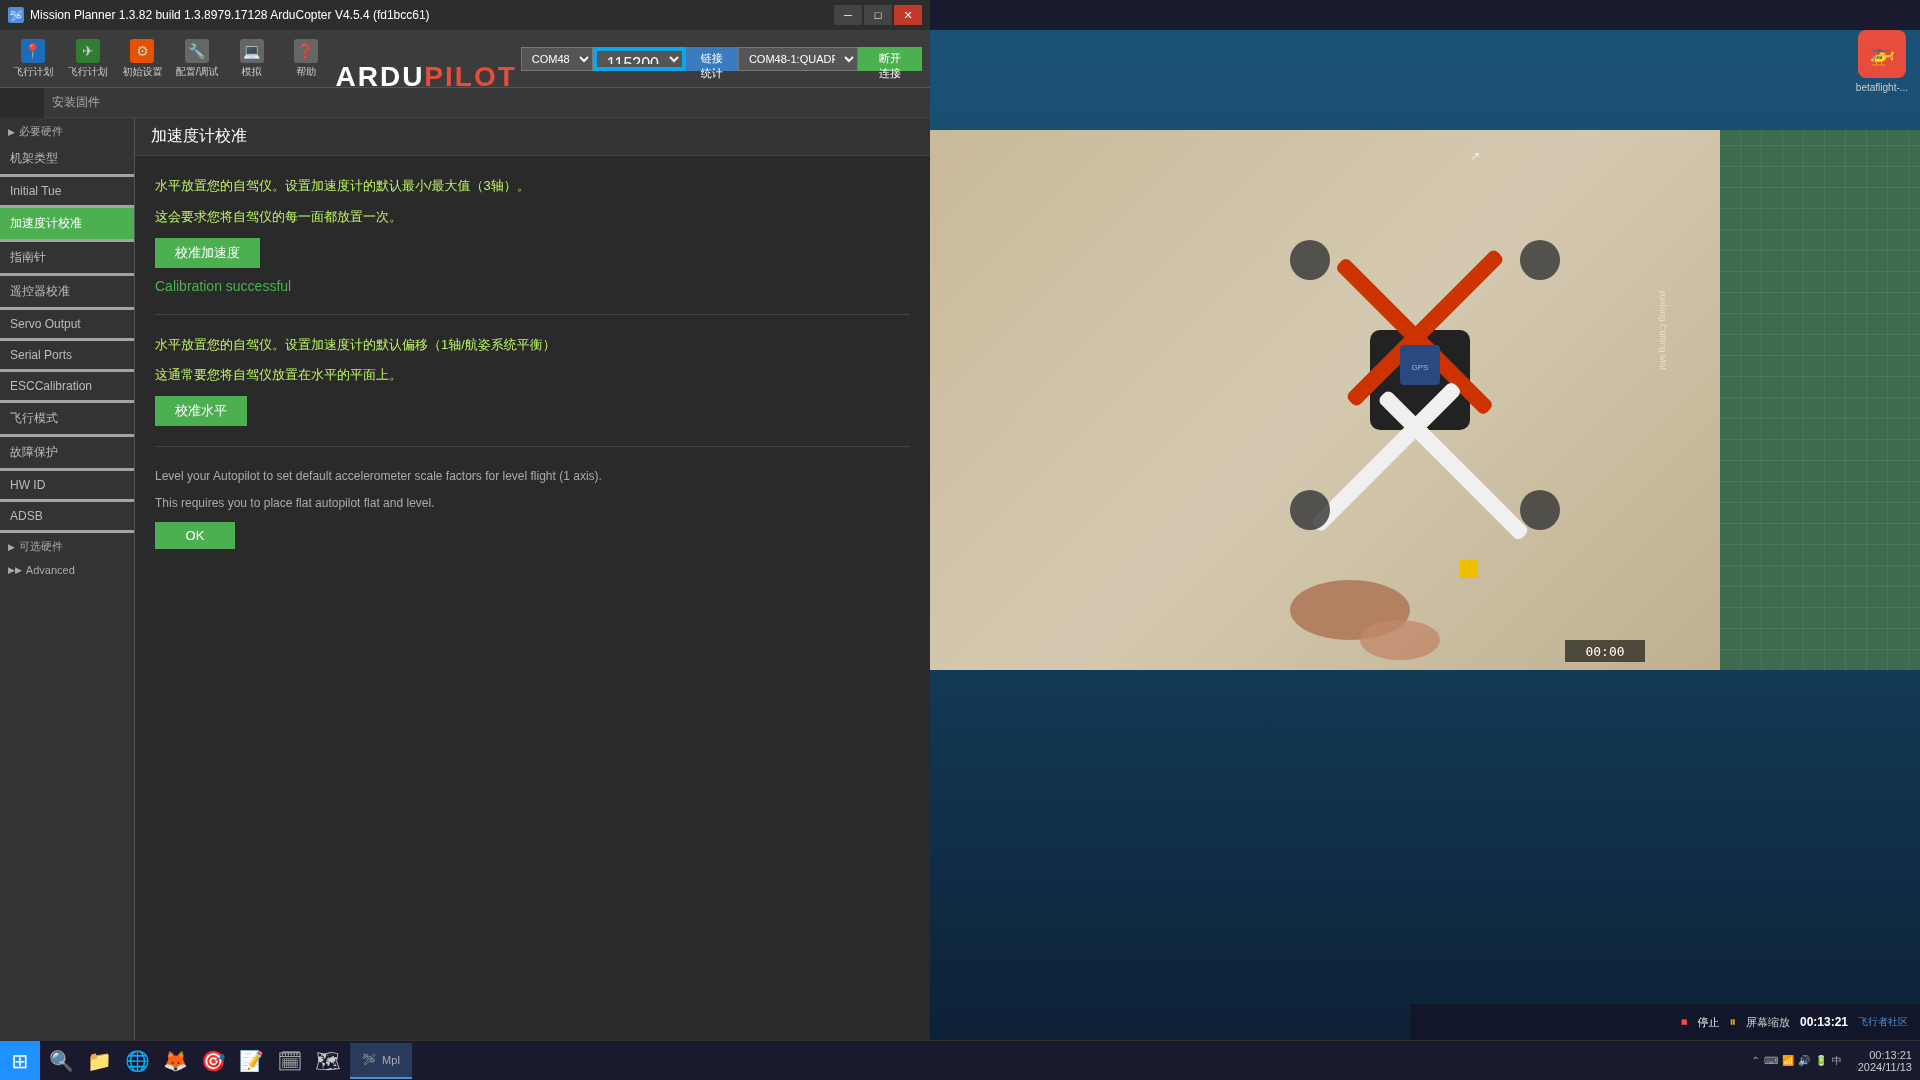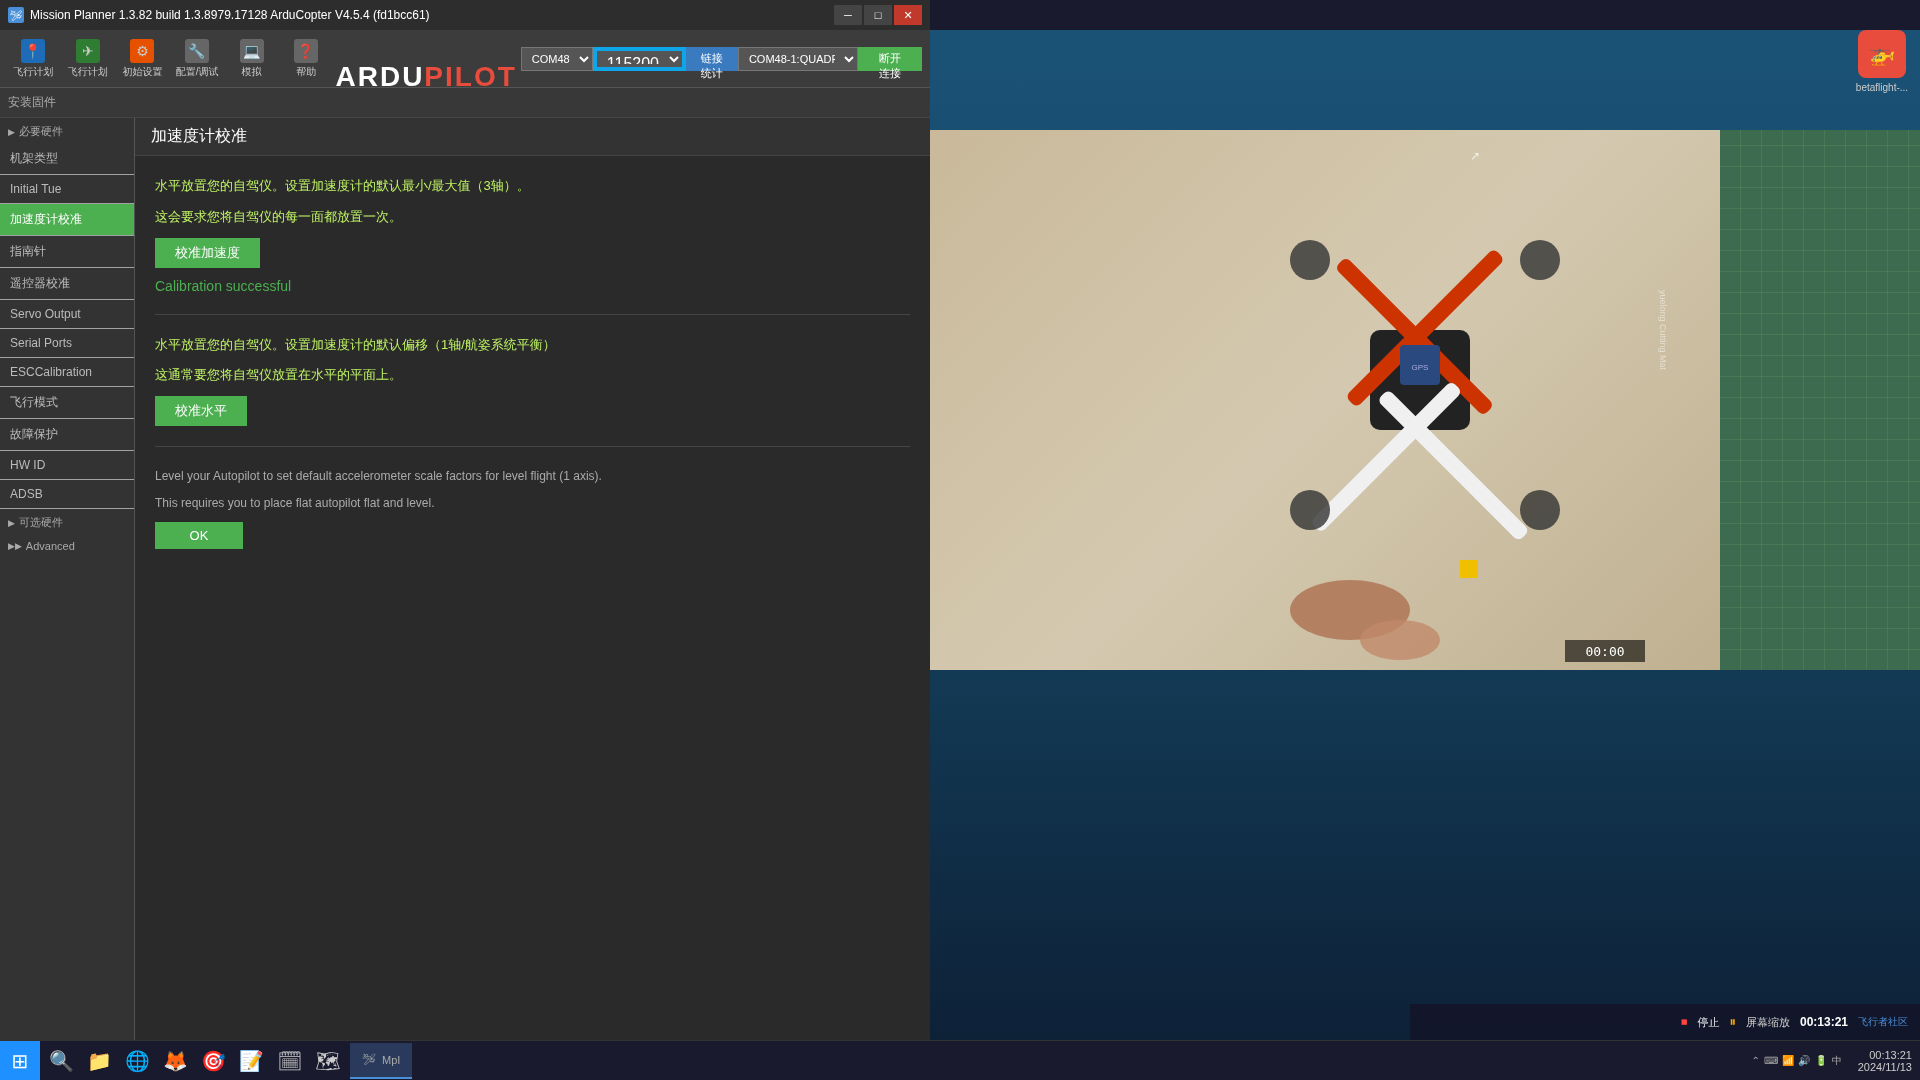--- a/index.html
+++ b/index.html
@@ -193,21 +193,21 @@
       gap: 4px;
     }
     .sidebar-section-arrow {
       font-size: 9px;
     }
     .sidebar-item {
       padding: 7px 10px;
       color: #bbb;
       font-size: 12px;
       cursor: pointer;
-      border-bottom: 1px solid #a3a3a3;
+      border-bottom: 3px solid #a3a3a3;
     }
     .sidebar-item.active {
       background: #4CAF50;
       color: #fff;
     }
 
     
     .page-content {
       flex: 1;
       background: #2a2a2a;
@@ -411,20 +411,21 @@
     }
 
     
     .sub-toolbar {
       background: #383838;
       height: 30px;
       display: flex;
       align-items: center;
       padding: 0 8px;
       border-bottom: 1px solid #444;
+      margin-left: 44px;
     }
   </style>
 </head>
 <body>
 
 <div class="app-window">
 
   <div class="title-bar">
     <div class="title-bar-icon">🛩</div>
     <span class="title-bar-title">Mission Planner 1.3.82 build 1.3.8979.17128 ArduCopter V4.5.4 (fd1bcc61)</span>
@@ -557,21 +558,21 @@
           <p class="section-text">水平放置您的自驾仪。设置加速度计的默认偏移（1轴/航姿系统平衡）</p>
           <p class="section-text">这通常要您将自驾仪放置在水平的平面上。</p>
           <button class="green-btn">校准水平</button>
         </div>
 
         <hr class="section-divider">
 
         <div>
           <p class="english-text">Level your Autopilot to set default accelerometer scale factors for level flight (1 axis).</p>
           <p class="english-text">This requires you to place flat autopilot flat and level.</p>
-          <button class="green-btn" style="width:88px; text-align:center;">OK</button>
+          <button class="green-btn" style="width:80px; text-align:center;">OK</button>
         </div>
 
       </div>
     </div>
 
   </div>
 </div>
 
 <div class="desktop-right">
 

